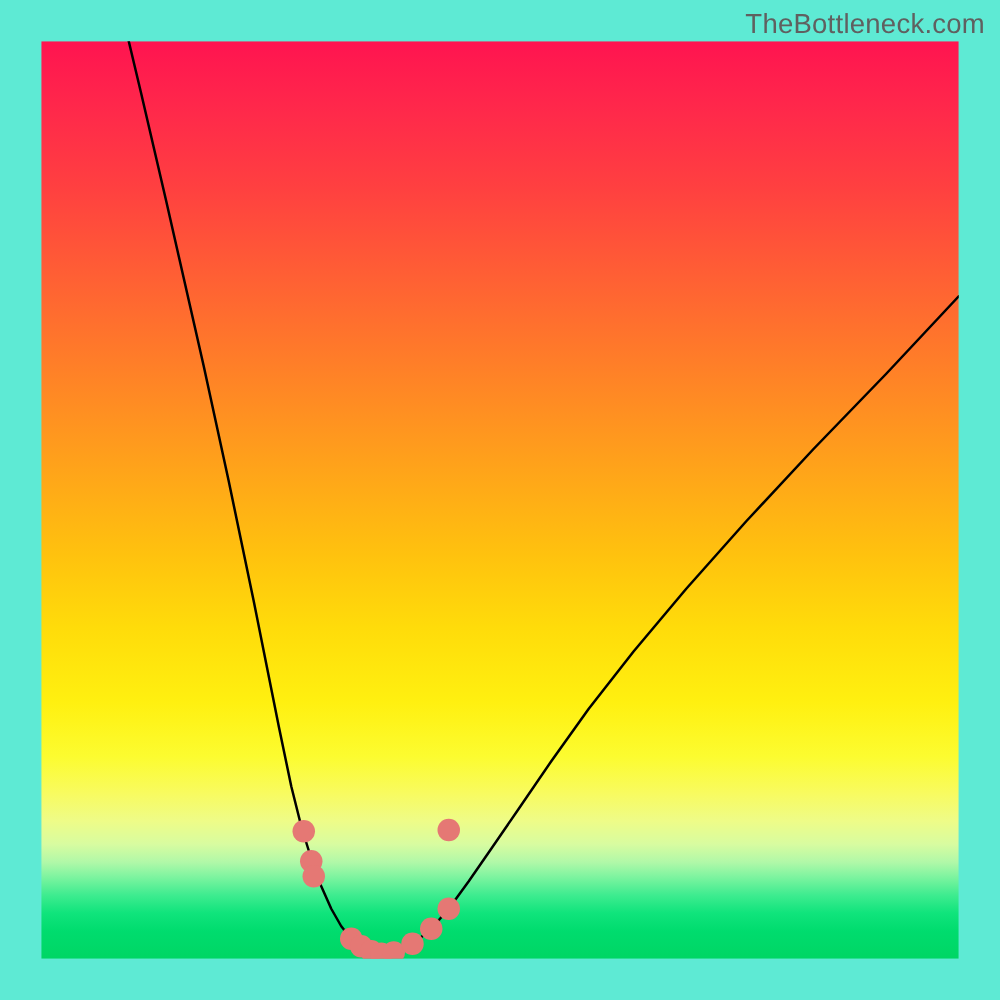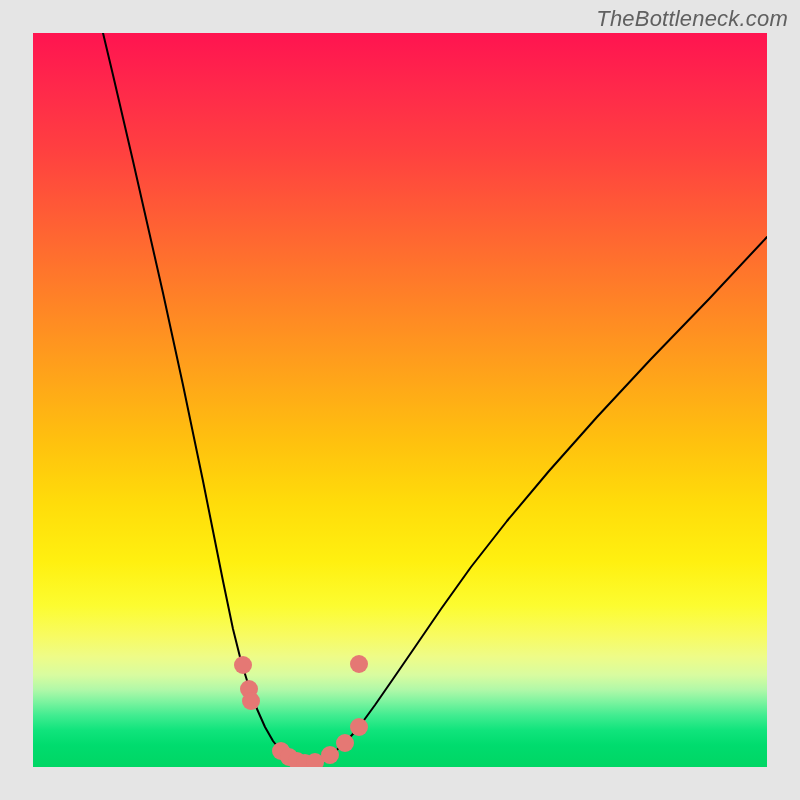--- a/index.html
+++ b/index.html
@@ -10,22 +10,21 @@
     background: #000;
     overflow: hidden;
     font-family: Arial, Helvetica, sans-serif;
   }
   .frame {
     position: absolute;
     top: 0;
     left: 0;
     width: 800px;
     height: 800px;
-    background: #e5e5e5;
-    font-style: italic;
+    background: #5eead4;
   }
   .plot-area {
     position: absolute;
     top: 33px;
     left: 33px;
     width: 734px;
     height: 734px;
     overflow: hidden;
   }
   .gradient {

